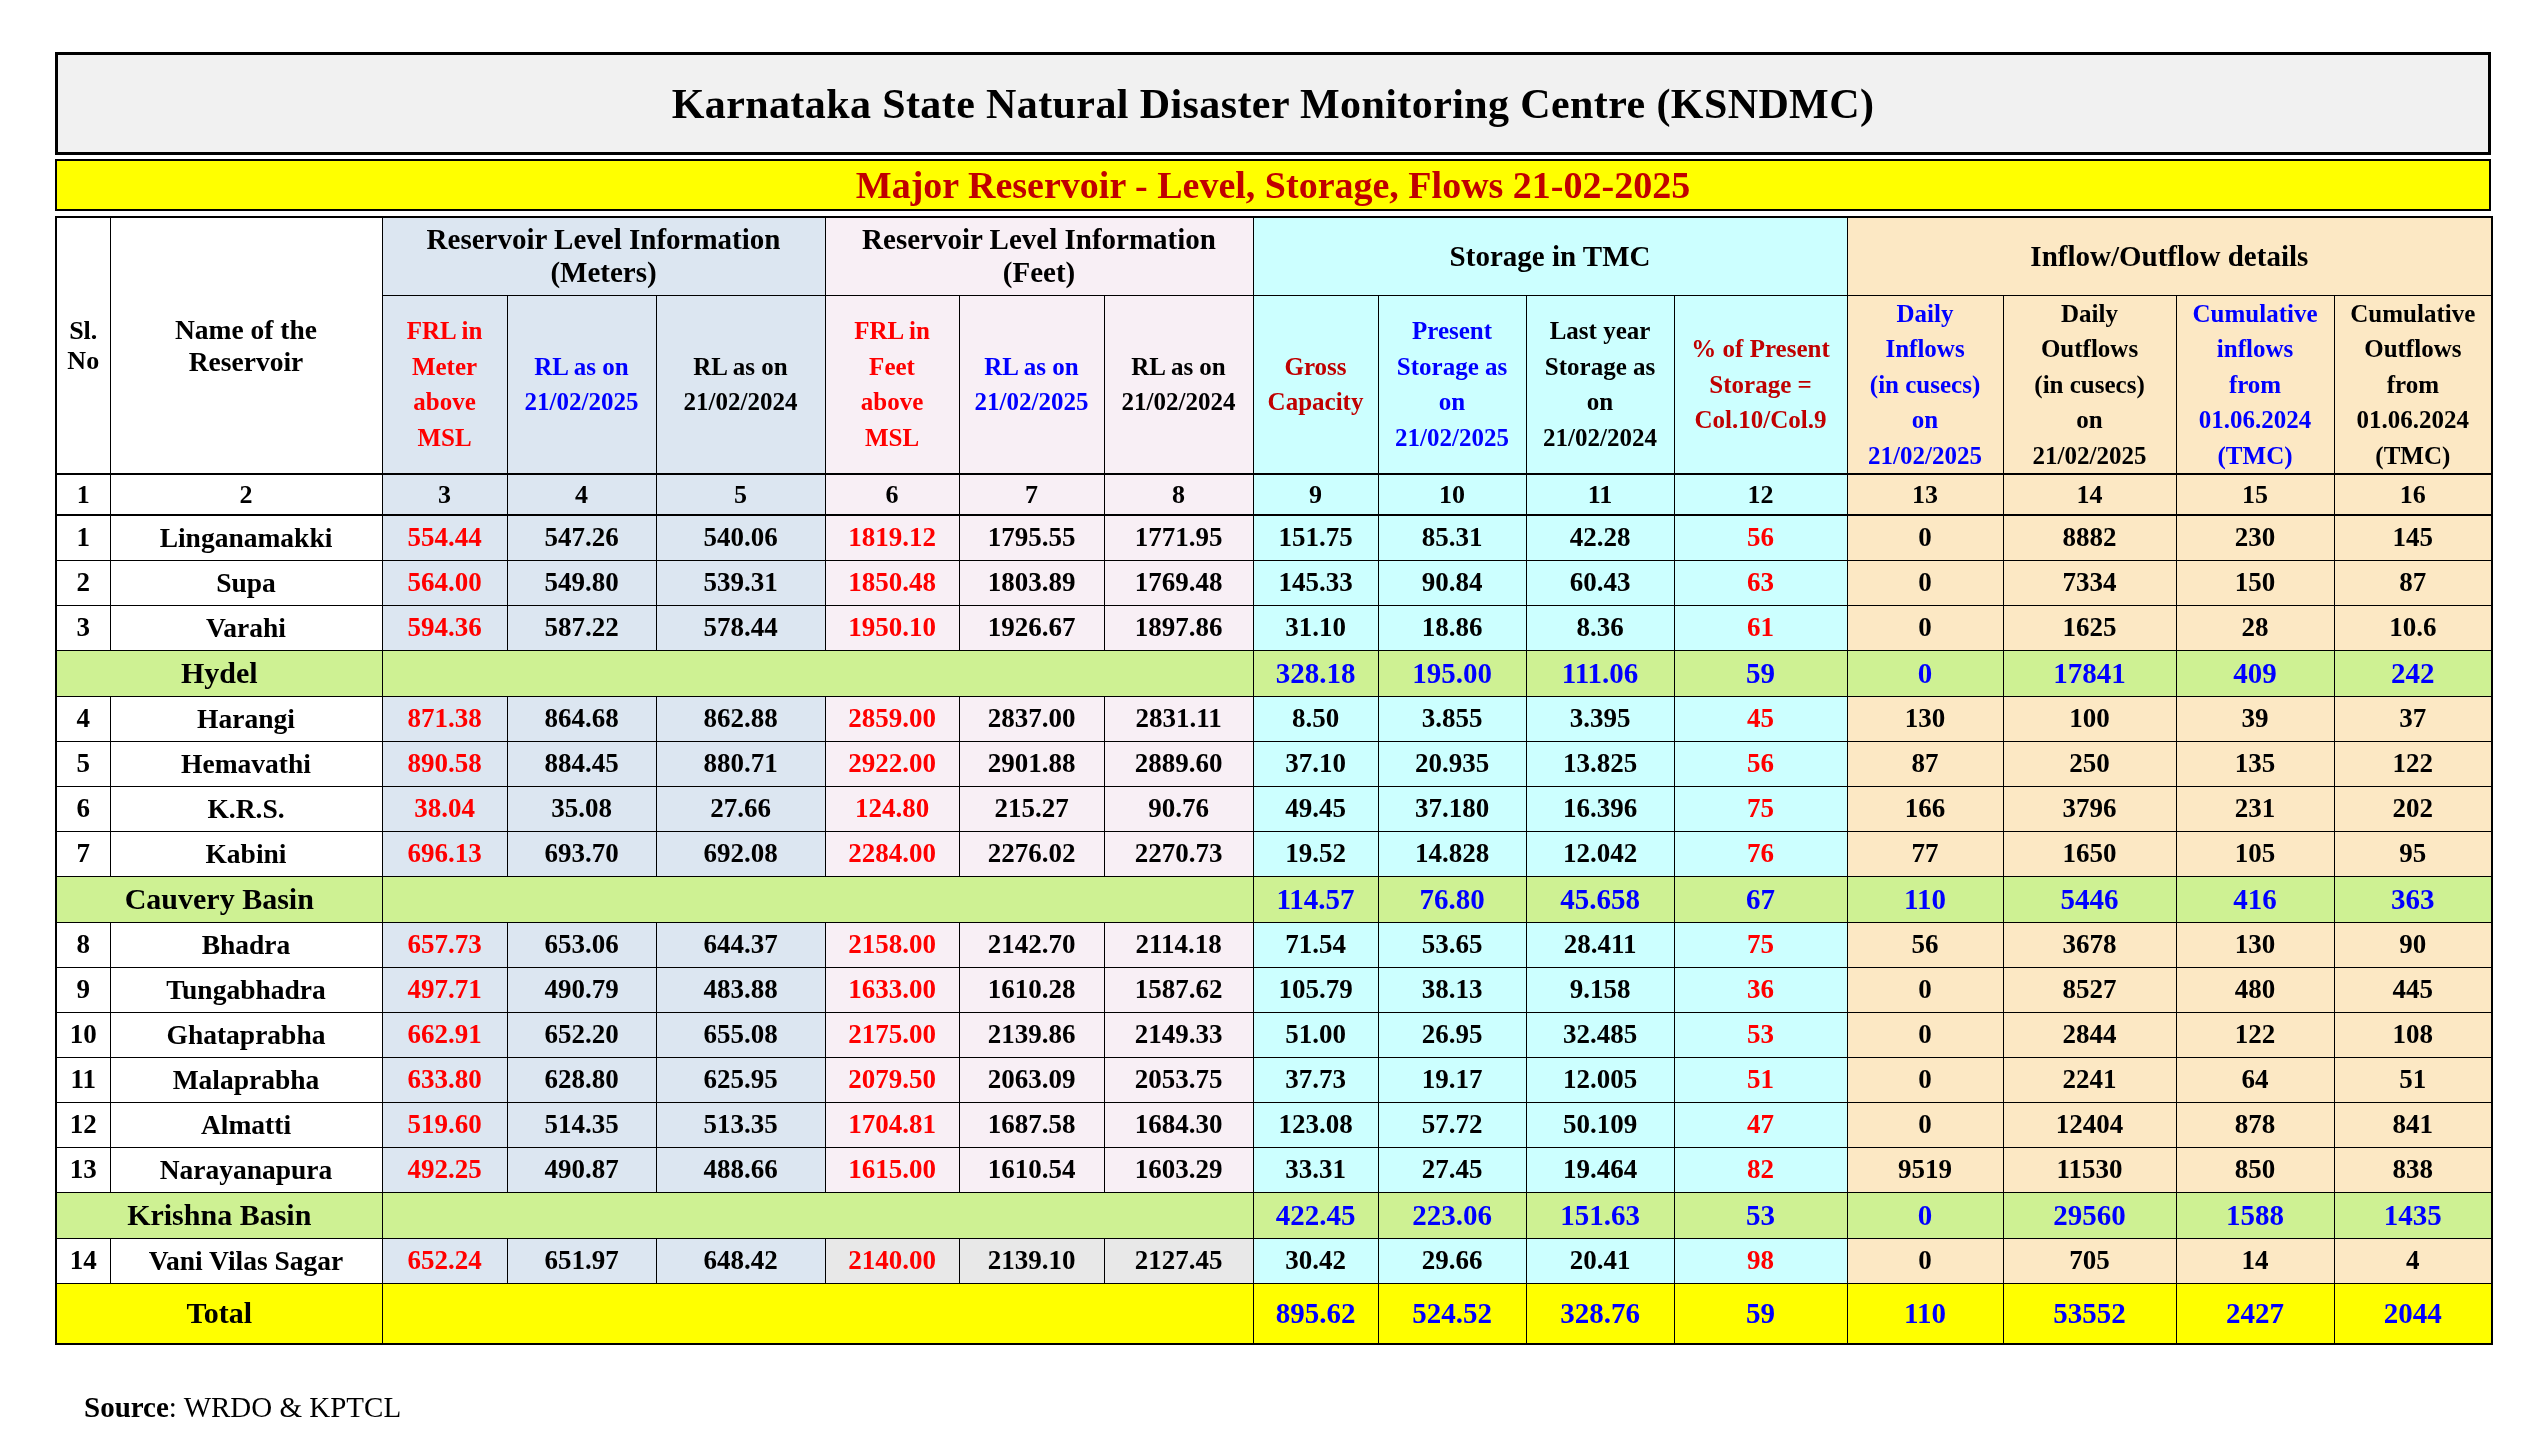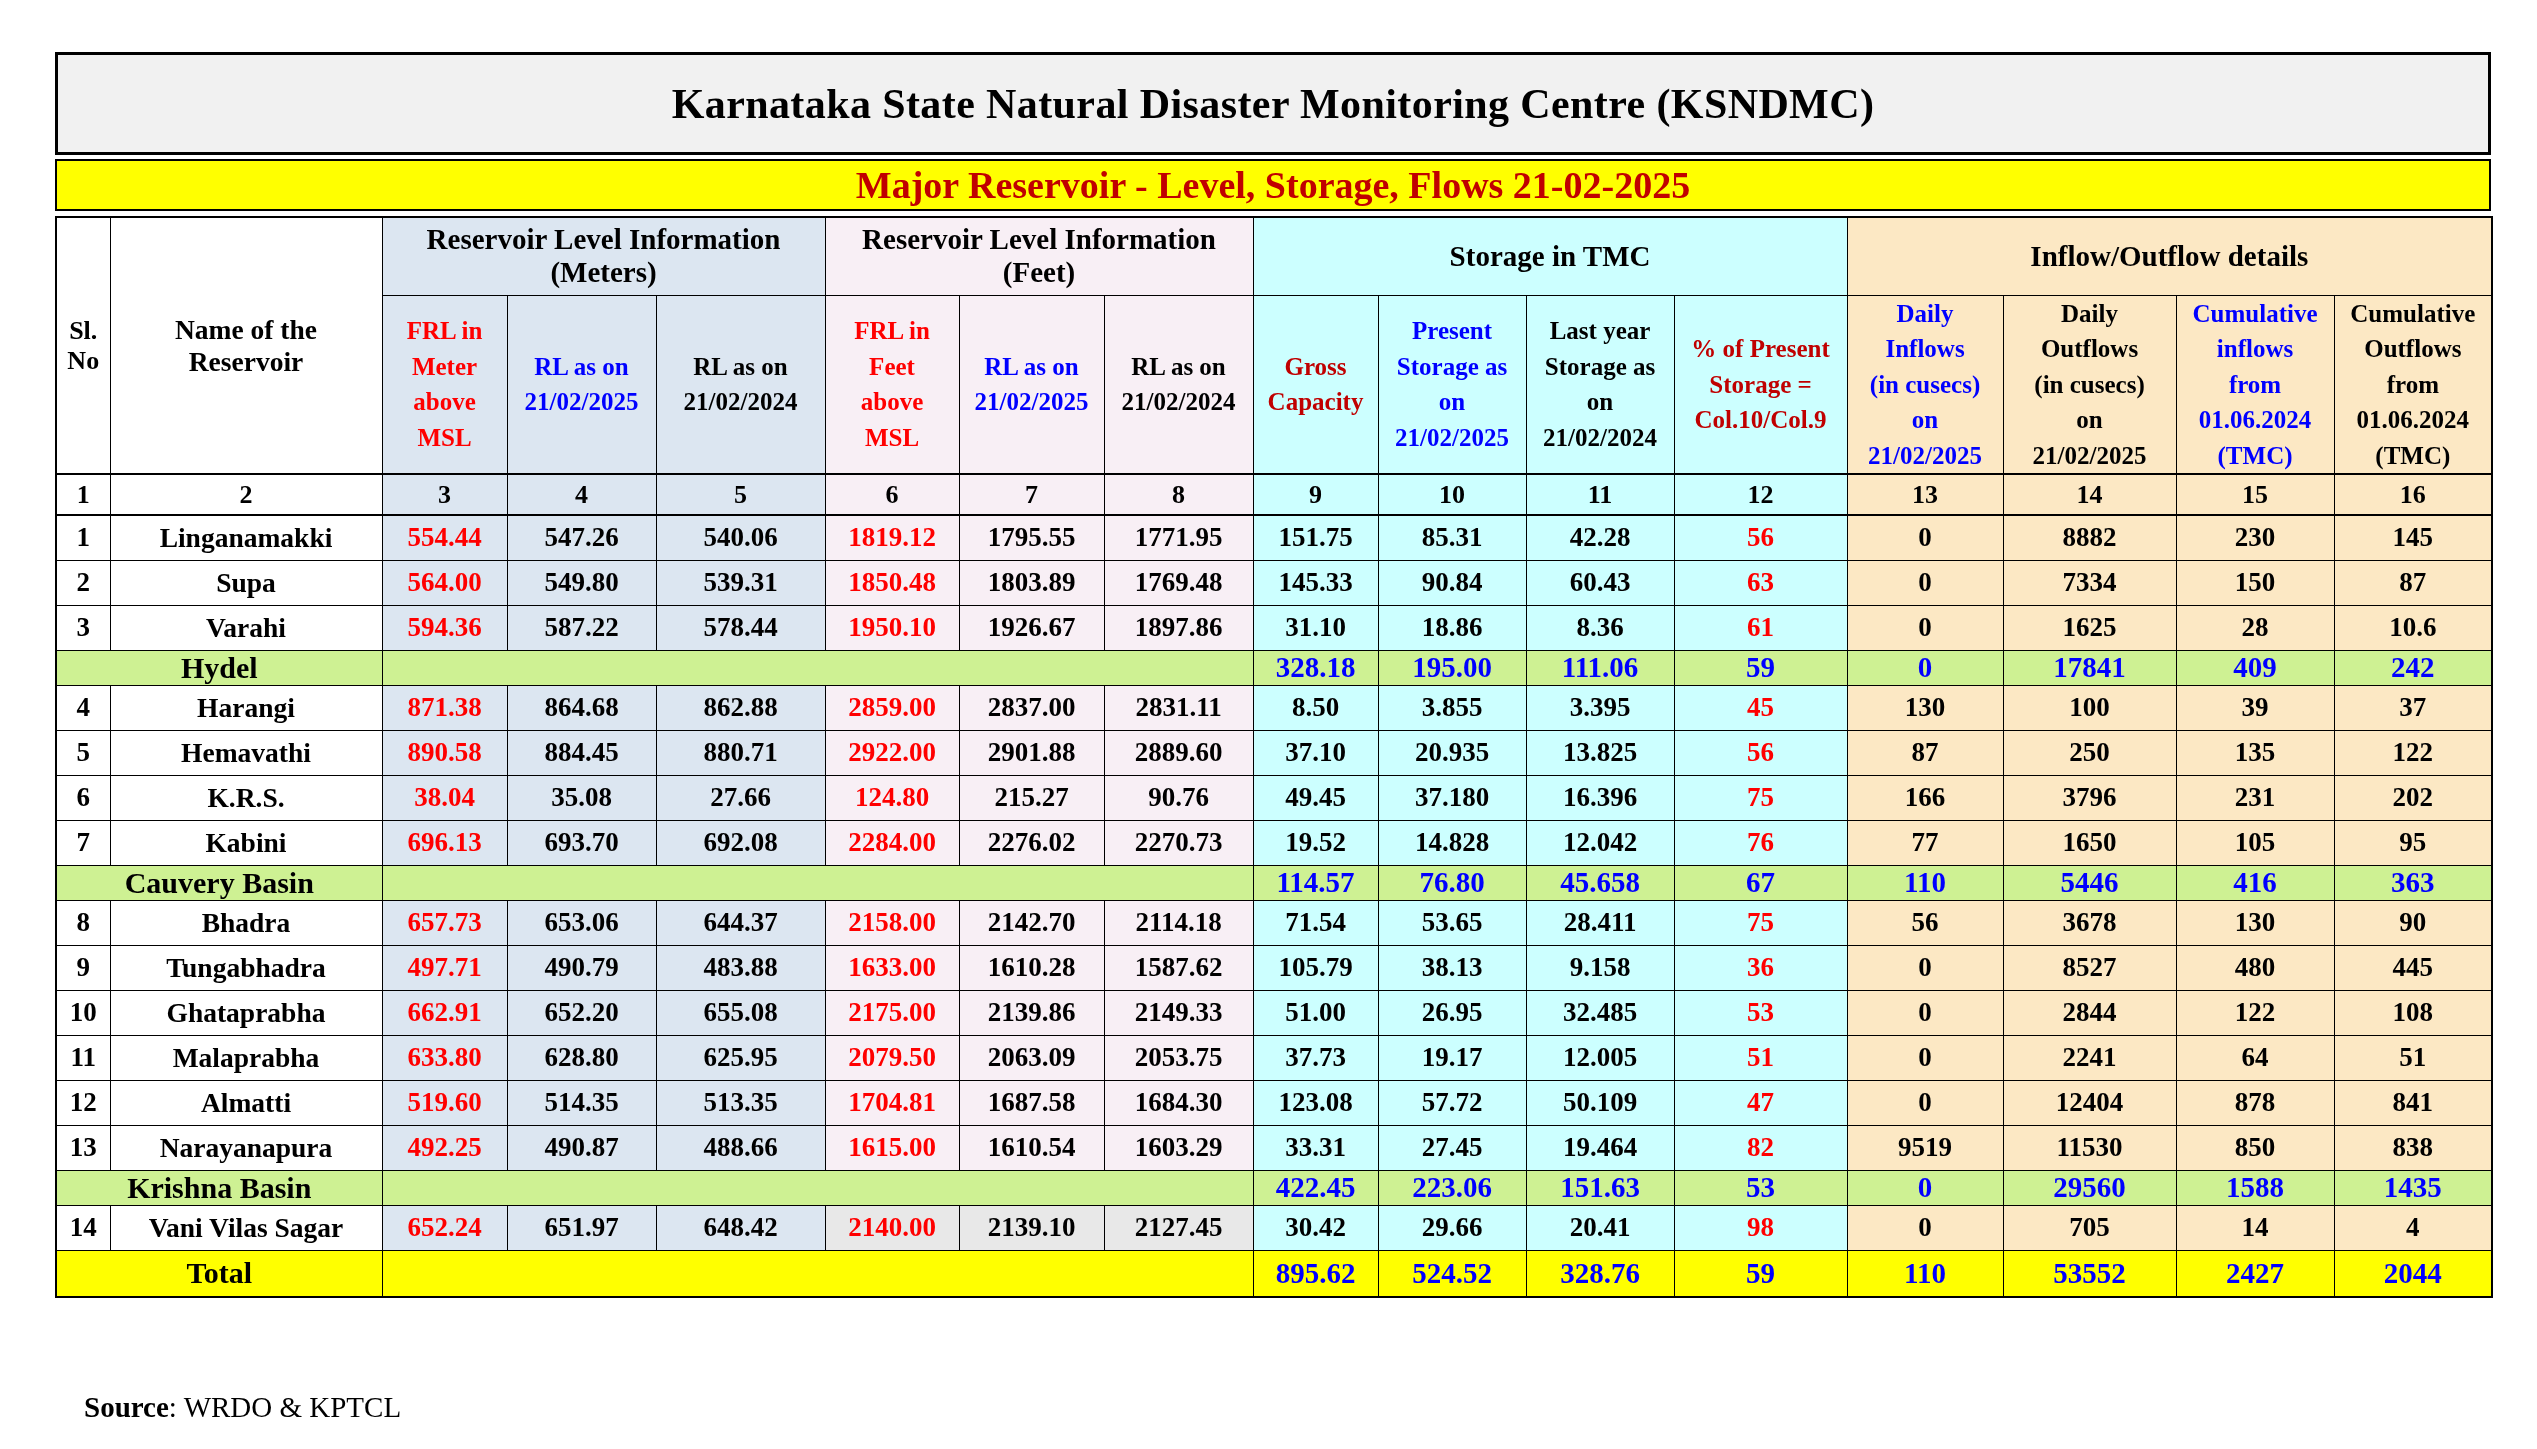--- a/index.html
+++ b/index.html
@@ -25,22 +25,22 @@
   table { border-collapse:collapse; table-layout:fixed; width:2438px; border:2.9px solid #000; }
   th, td {
     border:1.4px solid #000; text-align:center; vertical-align:middle;
     overflow:hidden; padding:0 2.9px;
   }
   tr.group-row th { height:78px; font-size:29px; }
   tr.sub-row th { height:175px; font-size:25px; line-height:1.42; white-space:pre-line; font-weight:bold; }
   tr.num-row th { height:41px; font-size:26px; border-top:2.9px solid #000; border-bottom:2.9px solid #000; }
   tbody td { height:45px; font-size:27px; }
   tr.data-row td.name-cell { font-size:27.5px; }
-  tr.subtotal-row td { height:35px; font-size:29px; }
-  tr.total-row td { height:47px; font-size:29px; }
+  tr.subtotal-row td { height:46px; font-size:29px; }
+  tr.total-row td { height:61px; font-size:29px; }
   tr.subtotal-row td.label-cell, tr.total-row td.label-cell { font-size:30px; }
 
   .bg-white   { background:#ffffff; }
   .bg-meters  { background:#dce6f1; }
   .bg-feet    { background:#f8eff5; }
   .bg-grayfeet{ background:#e8e8e8; }
   .bg-storage { background:#ccffff; }
   .bg-inflow  { background:#fce8c4; }
   .bg-green   { background:#cef193; }
   .bg-yellow  { background:#ffff00; }

